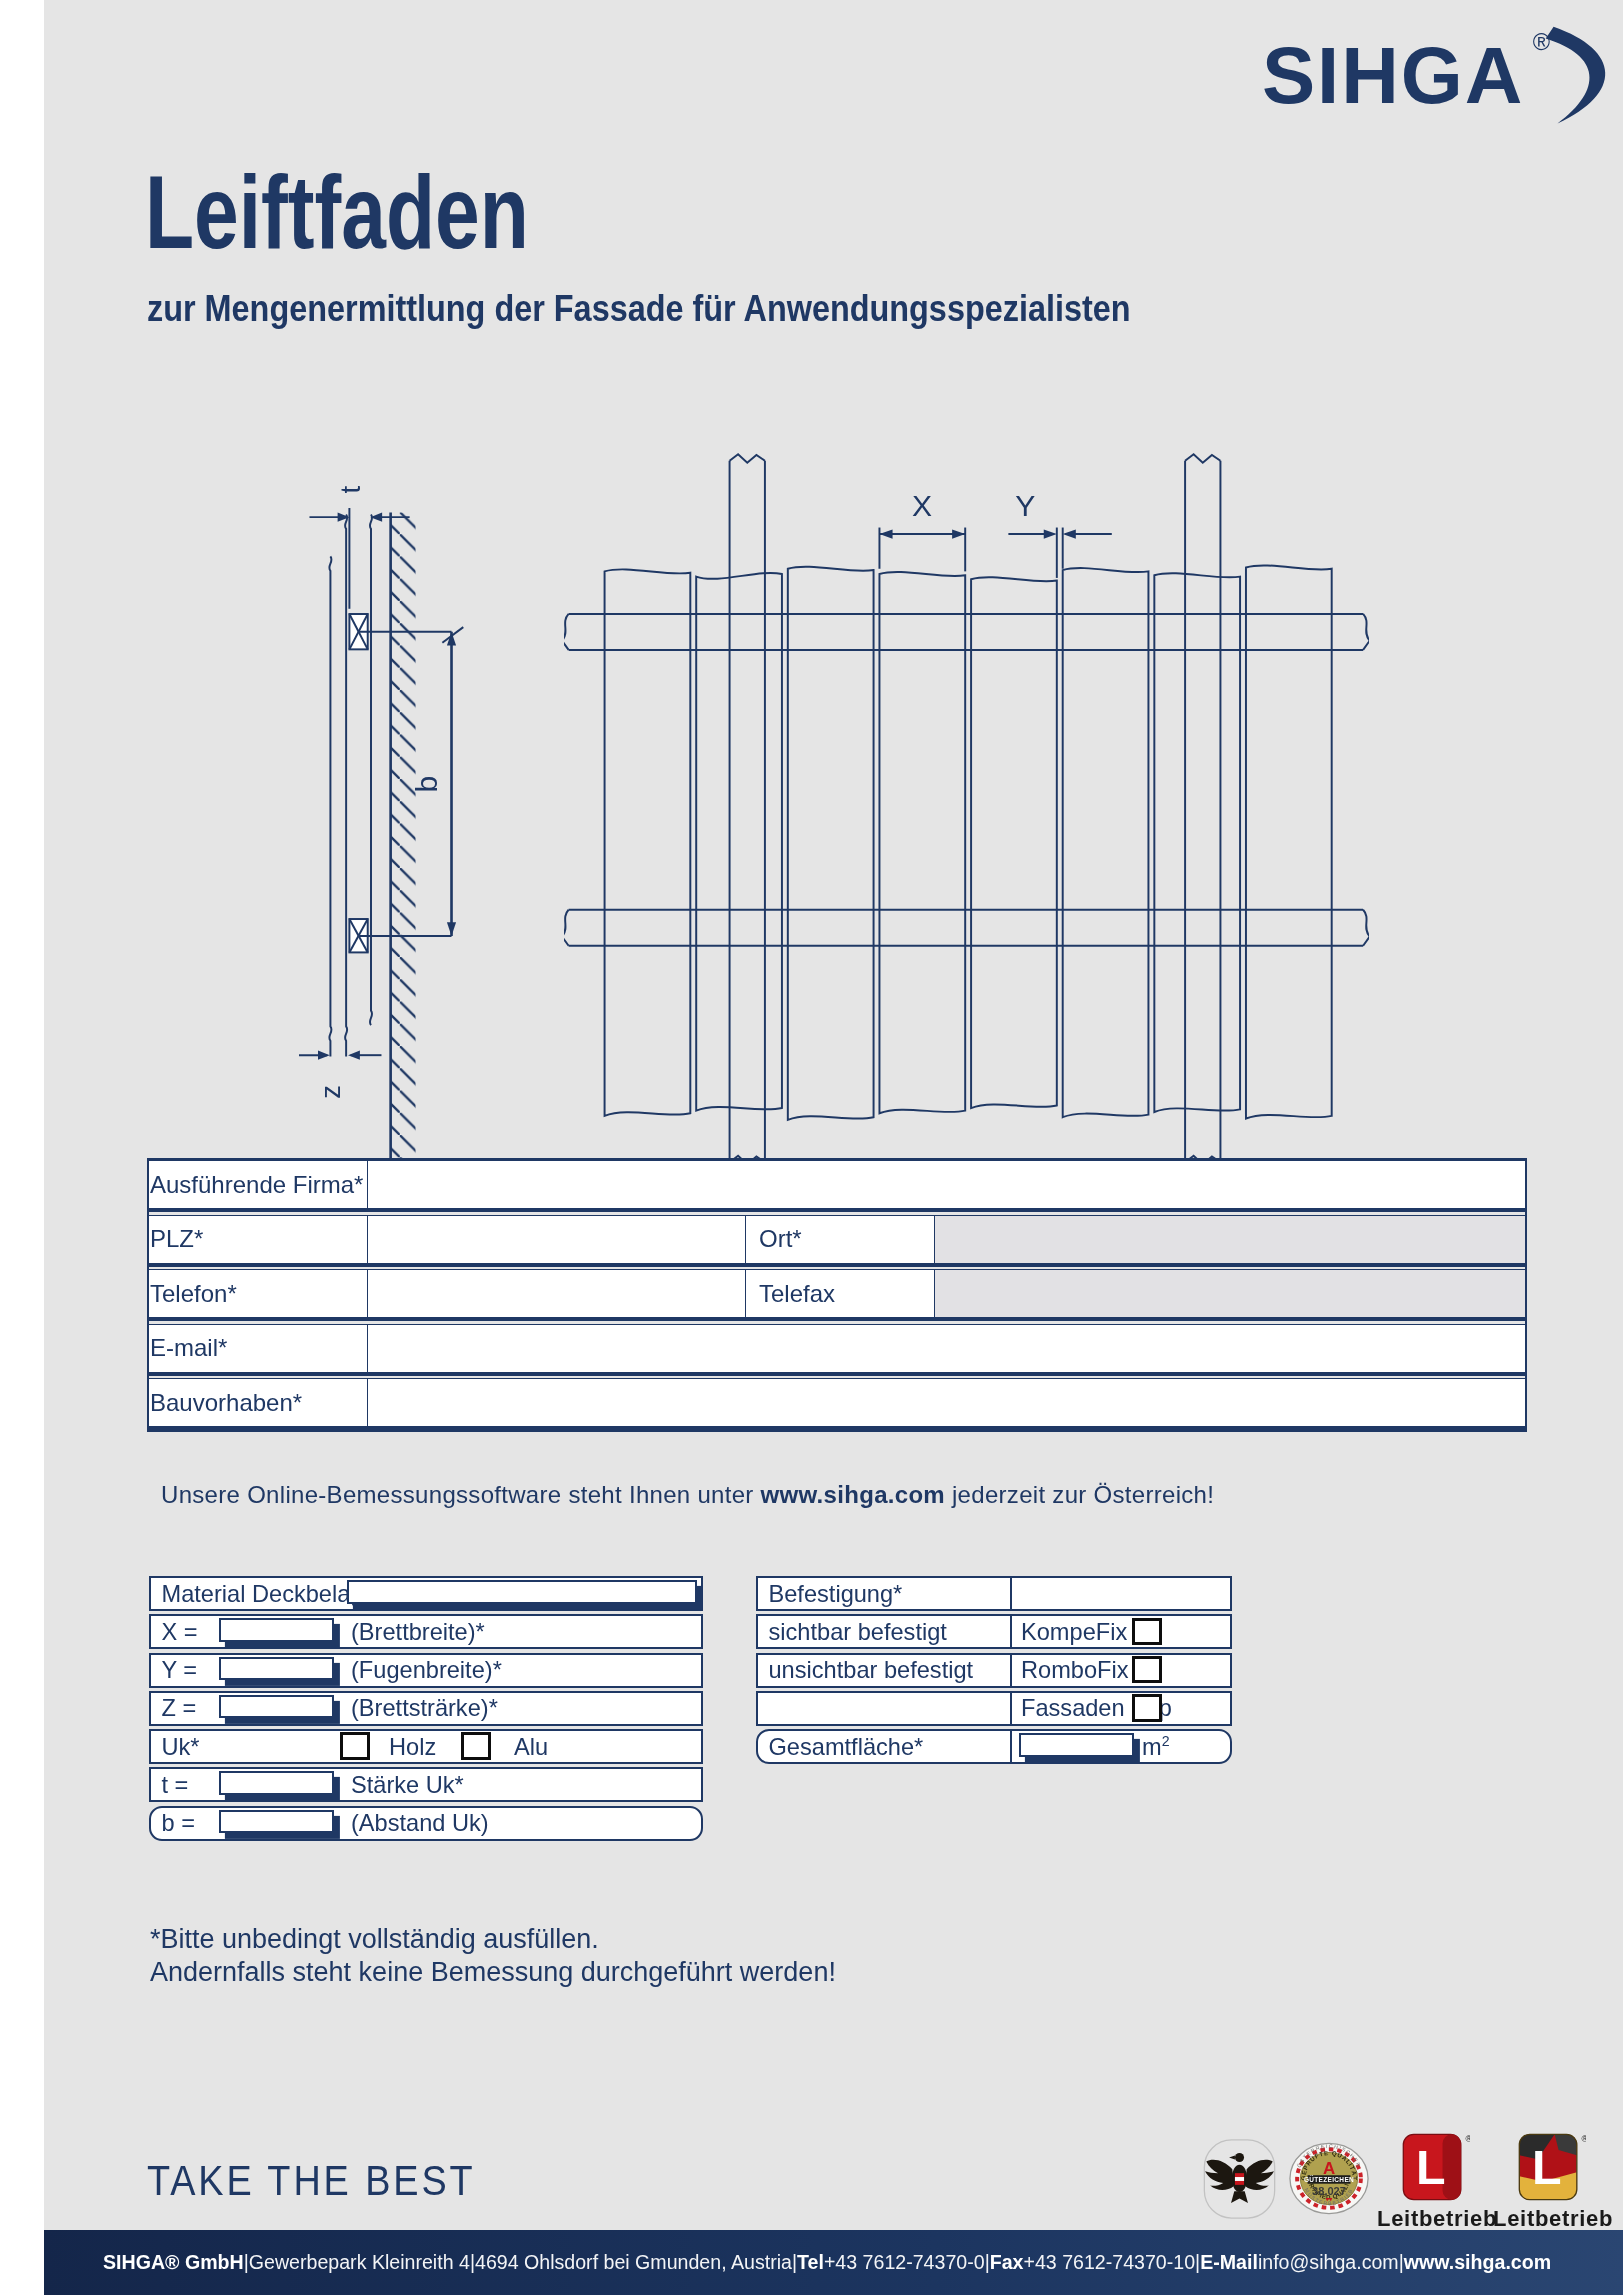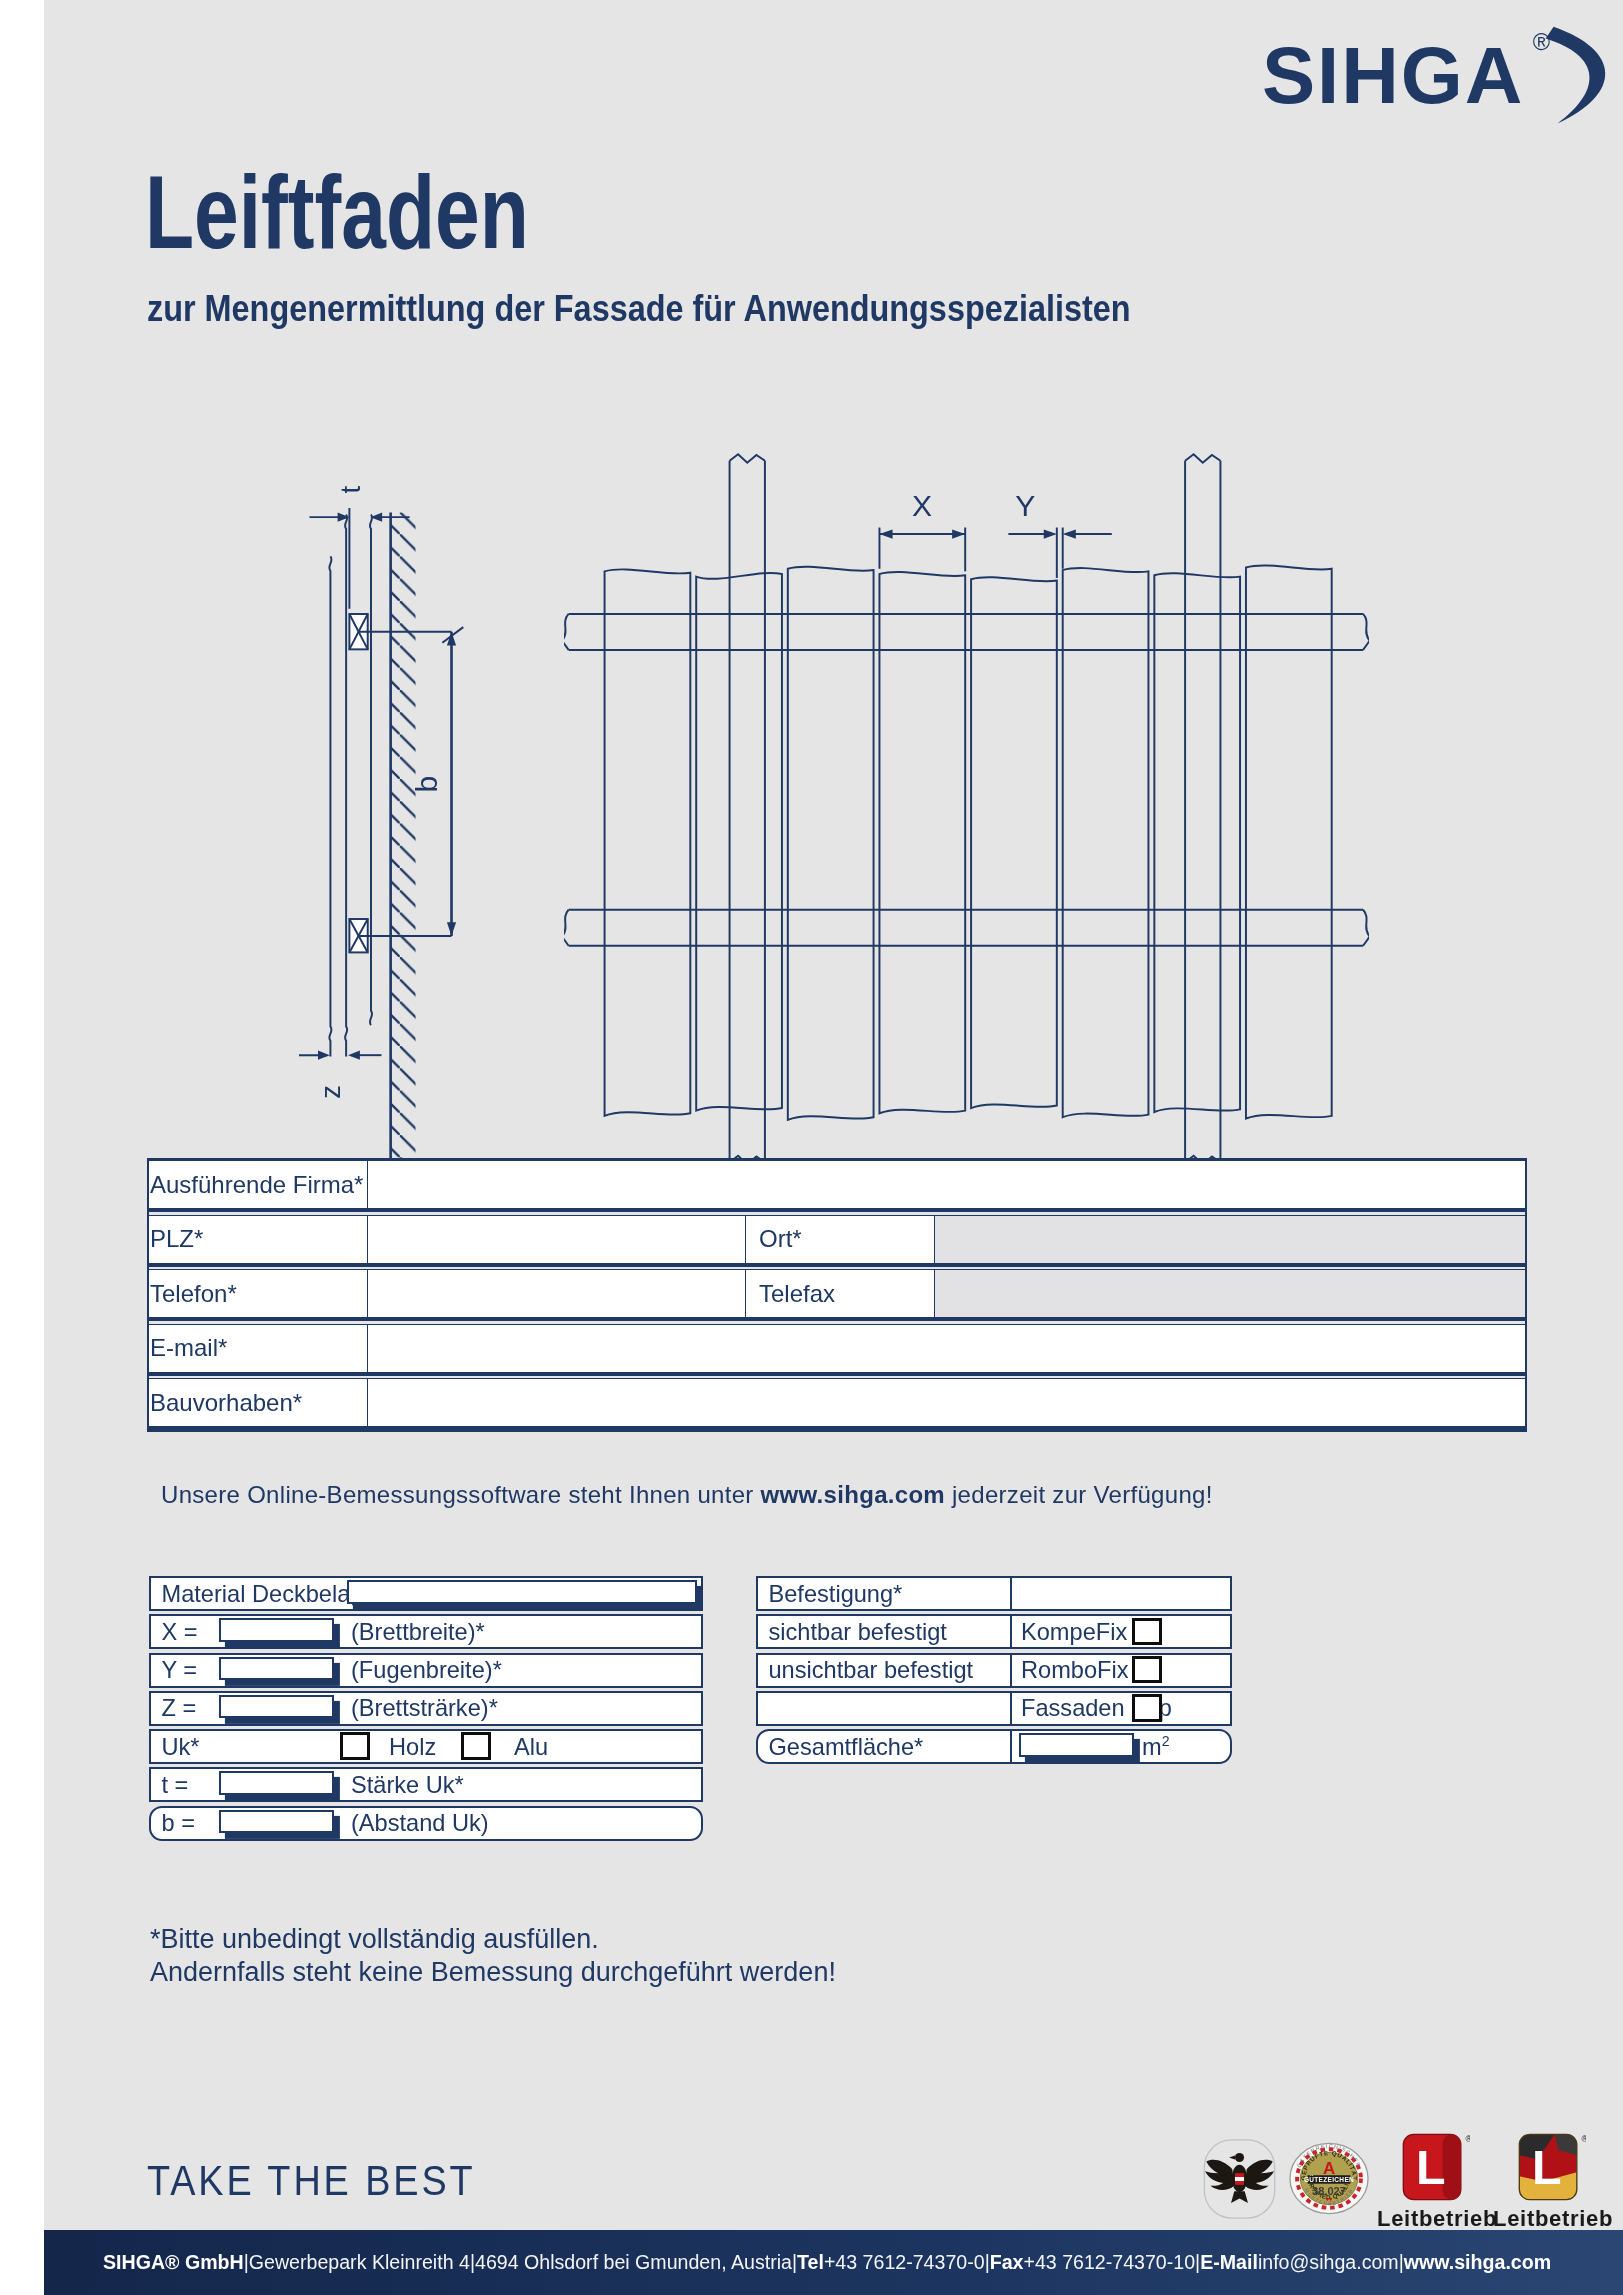--- a/index.html
+++ b/index.html
@@ -198,21 +198,21 @@
     <div class="c-row">
       <div class="c-label">E-mail*</div>
       <div class="c-val"></div>
     </div>
     <div class="c-row">
       <div class="c-label">Bauvorhaben*</div>
       <div class="c-val"></div>
     </div>
   </div>
 
-  <div id="software-note"><span>Unsere Online-Bemessungssoftware steht Ihnen unter </span><b>www.sihga.com</b><span> jederzeit zur Verfügung!</span></div>
+  <div id="software-note"><span>Unsere Online-Bemessungssoftware steht Ihnen unter </span><b>www.sihga.com</b><span> jederzeit zur Österreich!</span></div>
 
   <div id="material-table" class="box-table">
     <div class="m-row">
       <span class="m-item" style="left:10.5px;">Material Deckbelag*</span>
       <div class="input3d" style="left:196px;width:350px;"></div>
     </div>
     <div class="m-row">
       <span class="m-item" style="left:10.5px;">X =</span>
       <div class="input3d" style="left:68px;width:115px;"></div>
       <span class="m-item" style="left:200px;">(Brettbreite)*</span>

